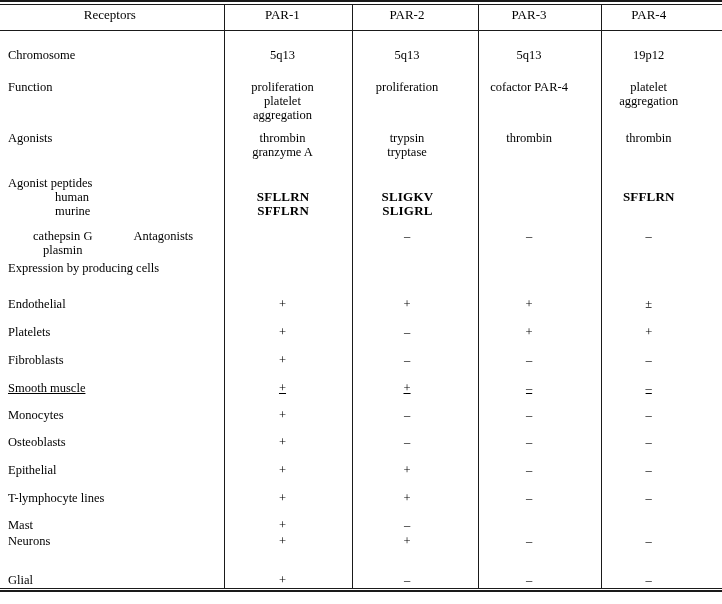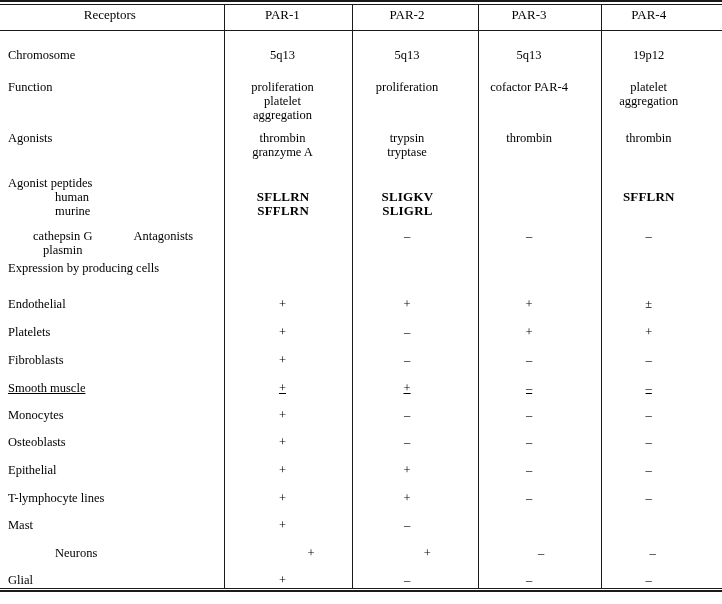--- a/index.html
+++ b/index.html
@@ -234,21 +234,21 @@
         <div class="cell cell-val c3">–</div>
         <div class="cell cell-val c4">–</div>
       </div>
       <div class="row" style="position: absolute; top: 518px; left: 0px;">
         <div class="cell cell-label">Mast</div>
         <div class="cell cell-val">+</div>
         <div class="cell cell-val c2">–</div>
         <div class="cell cell-val c3"></div>
         <div class="cell cell-val c4"></div>
       </div>
-      <div class="row" style="position: absolute; top: 546px; left: 0px; padding-left: 47px;">
+      <div class="row" style="position: absolute; top: 534px; left: 0px;">
         <div class="cell cell-label">Neurons</div>
         <div class="cell cell-val">+</div>
         <div class="cell cell-val c2">+</div>
         <div class="cell cell-val c3">–</div>
         <div class="cell cell-val c4">–</div>
       </div>
       <div class="row" style="position: absolute; top: 573px; left: 0px;">
         <div class="cell cell-label">Glial</div>
         <div class="cell cell-val">+</div>
         <div class="cell cell-val c2">–</div>

